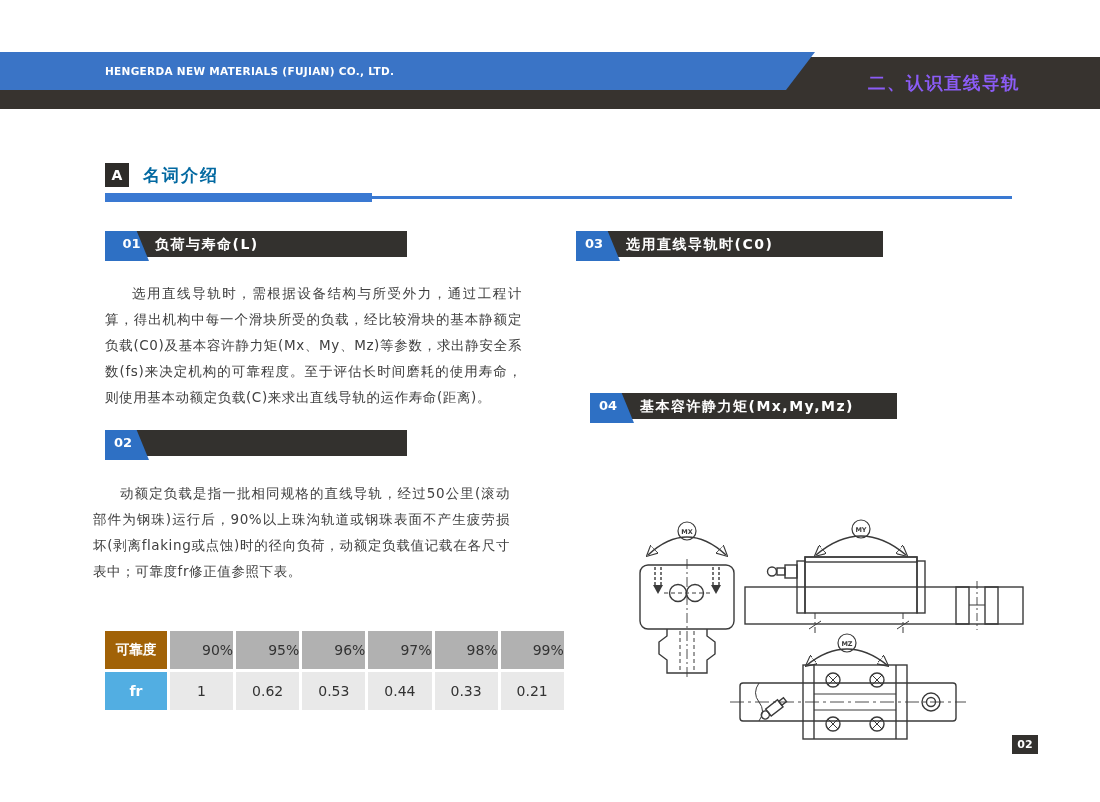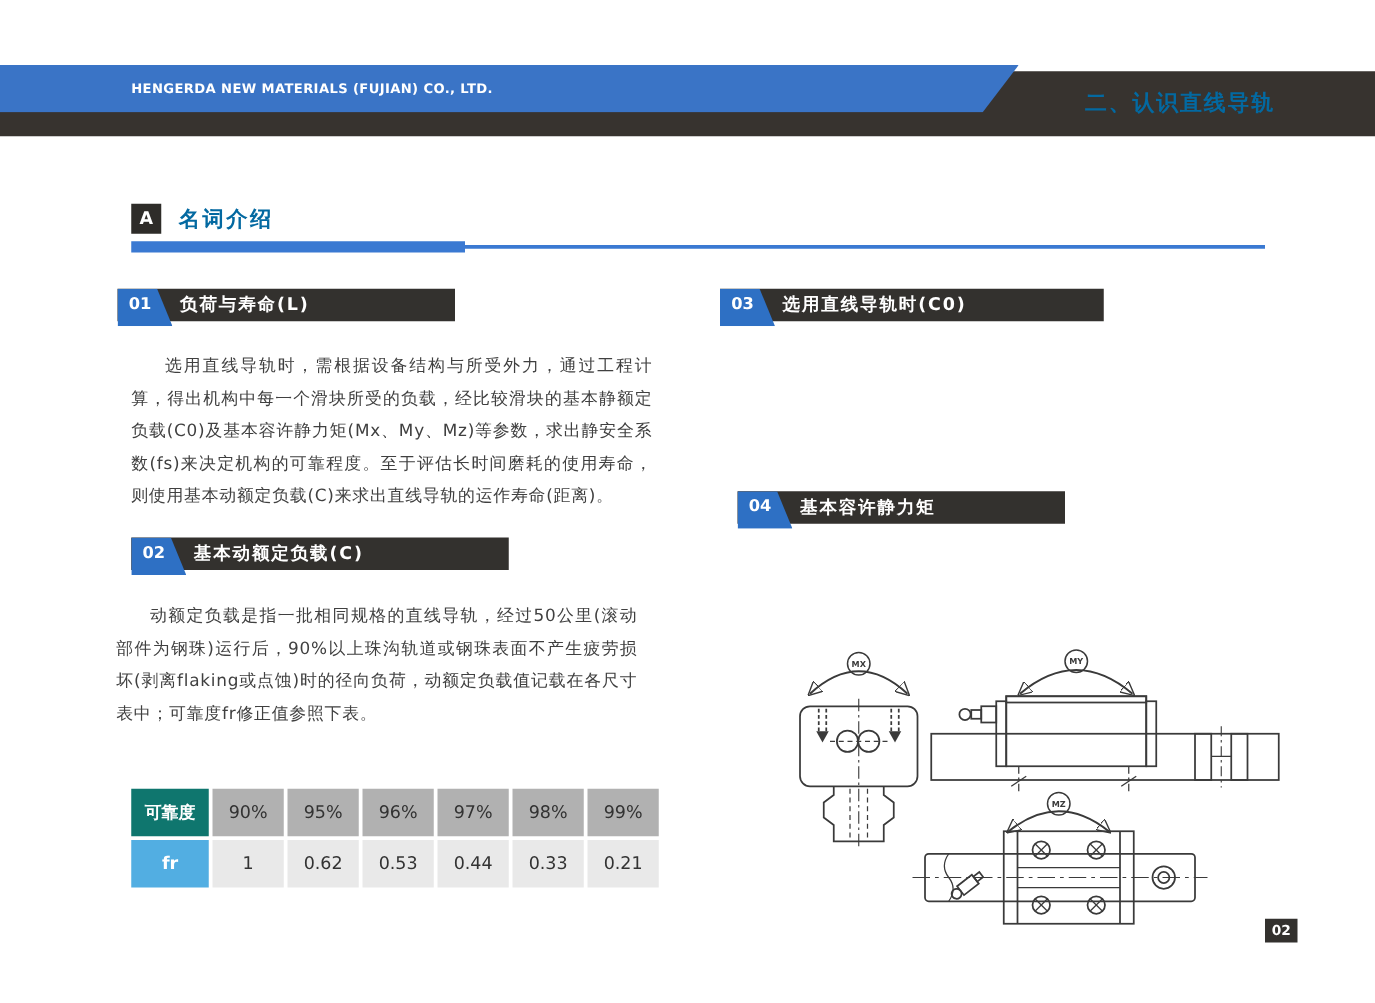--- a/index.html
+++ b/index.html
@@ -7,21 +7,21 @@
   body { font-family:"DejaVu Sans","Liberation Sans",sans-serif; }
   .page { position:relative; width:1100px; height:802px; background:#ffffff; overflow:hidden; }
 
   
   .band-dark { position:absolute; left:0; top:57px; width:1100px; height:52px; background:#37332f; }
   .band-blue { position:absolute; left:0; top:52px; width:815px; height:38px; background:#3a74c6;
                clip-path:polygon(0 0,815px 0,786px 38px,0 38px); }
   .company { position:absolute; left:105px; top:52px; height:38px; line-height:38px;
              color:#ffffff; font-size:10.5px; font-weight:bold; letter-spacing:.3px; }
   .chapter { position:absolute; right:80px; top:57px; height:40px; line-height:52px;
-             color:#0369a1; font-size:17.5px; font-weight:bold; letter-spacing:1.5px; }
+             color:#8b5cf6; font-size:17.5px; font-weight:bold; letter-spacing:1.5px; }
 
   
   .sec-head { position:absolute; left:105px; top:163px; display:flex; align-items:center; }
   .sec-letter { width:24px; height:24px; background:#2e2c29; color:#fff; font-weight:bold;
                 font-size:14px; display:flex; align-items:center; justify-content:center; }
   .sec-title { margin-left:14px; font-size:17px; font-weight:bold; color:#0369a1; letter-spacing:2px; }
   .sec-rule-thick { position:absolute; left:105px; top:193px; width:267px; height:9px; background:#3a79d2; }
   .sec-rule-thin  { position:absolute; left:372px; top:196px; width:640px; height:3px; background:#3a79d2; }
 
   
@@ -34,22 +34,22 @@
 
   
   .para { position:absolute; color:#404040; font-size:13.5px; line-height:26px;
           text-align:justify; text-indent:2em; letter-spacing:.6px; }
 
   
   .fr-table { position:absolute; left:102px; top:628px; border-collapse:separate; border-spacing:3px; }
   .fr-table td { height:38px; text-align:center; vertical-align:middle; font-size:14px; color:#333; }
   .fr-table td.lab { width:62px; color:#fff; font-weight:bold; }
   .fr-table td.val { width:57px; }
-  .row-rel .lab { background:#0f766e; font-size:13.5px; }
-  .row-rel .val { background:#b1b1b1; }
+  .row-rel .lab { background:#a16207; font-size:13.5px; }
+  .row-rel .val { background:#b1b1b1;padding-left:32px; }
   .row-fr  .lab { background:#52aee2; }
   .row-fr  .val { background:#e9e9e9; }
 
   
   .diagrams { position:absolute; left:600px; top:515px; }
   .diagrams path, .diagrams rect, .diagrams circle, .diagrams line, .diagrams polygon.o
       { fill:none; stroke:#3a3a3a; }
   .diagrams text { fill:#3a3a3a; font-size:6.5px; font-weight:bold; text-anchor:middle; stroke:none; }
 
   
@@ -66,38 +66,37 @@
   <div class="company">HENGERDA NEW MATERIALS (FUJIAN) CO., LTD.</div>
   <div class="chapter">二、认识直线导轨</div>
 
   <div class="sec-head">
     <div class="sec-letter">A</div>
     <div class="sec-title">名词介绍</div>
   </div>
   <div class="sec-rule-thick"></div>
   <div class="sec-rule-thin"></div>
 
-  <div class="sub-bar" style="left:94px; top:231px; width:270px;">
+  <div class="sub-bar" style="left:105px; top:231px; width:302px;text-align:center;">
     <div class="num-tab">01</div>
     <div class="bar-title">负荷与寿命(L)</div>
   </div>
   <p class="para" style="left:105px; top:280px; width:417px;">选用直线导轨时，需根据设备结构与所受外力，通过工程计算，得出机构中每一个滑块所受的负载，经比较滑块的基本静额定负载(C0)及基本容许静力矩(Mx、My、Mz)等参数，求出静安全系数(fs)来决定机构的可靠程度。至于评估长时间磨耗的使用寿命，则使用基本动额定负载(C)来求出直线导轨的运作寿命(距离)。</p>
 
   <div class="sub-bar" style="left:105px; top:430px; width:302px;">
     <div class="num-tab">02</div>
-    <div class="bar-title">基本动额定负载(C)</div>
   </div>
   <p class="para" style="left:93px; top:480px; width:417px;">动额定负载是指一批相同规格的直线导轨，经过50公里(滚动部件为钢珠)运行后，90%以上珠沟轨道或钢珠表面不产生疲劳损坏(剥离flaking或点蚀)时的径向负荷，动额定负载值记载在各尺寸表中；可靠度fr修正值参照下表。</p>
 
   <div class="sub-bar" style="left:576px; top:231px; width:307px;">
     <div class="num-tab">03</div>
     <div class="bar-title">选用直线导轨时(C0)</div>
   </div>
 
-  <div class="sub-bar" style="left:590px; top:393px; width:262px;">
+  <div class="sub-bar" style="left:590px; top:393px; width:307px;">
     <div class="num-tab">04</div>
     <div class="bar-title">基本容许静力矩(Mx,My,Mz)</div>
   </div>
 
   <table class="fr-table">
     <tbody>
         <tr class="row-rel">
       <td class="lab">可靠度</td>
       <td class="val">90%</td>
       <td class="val">95%</td>

